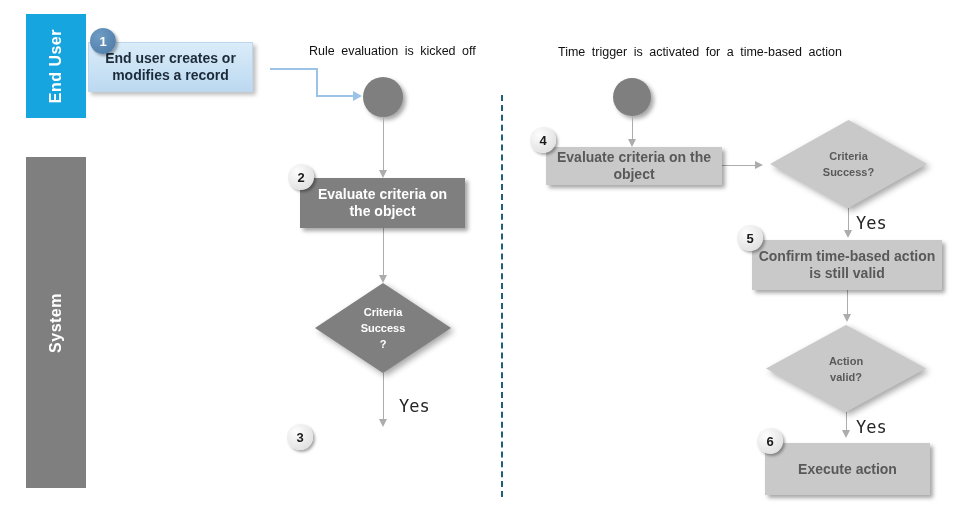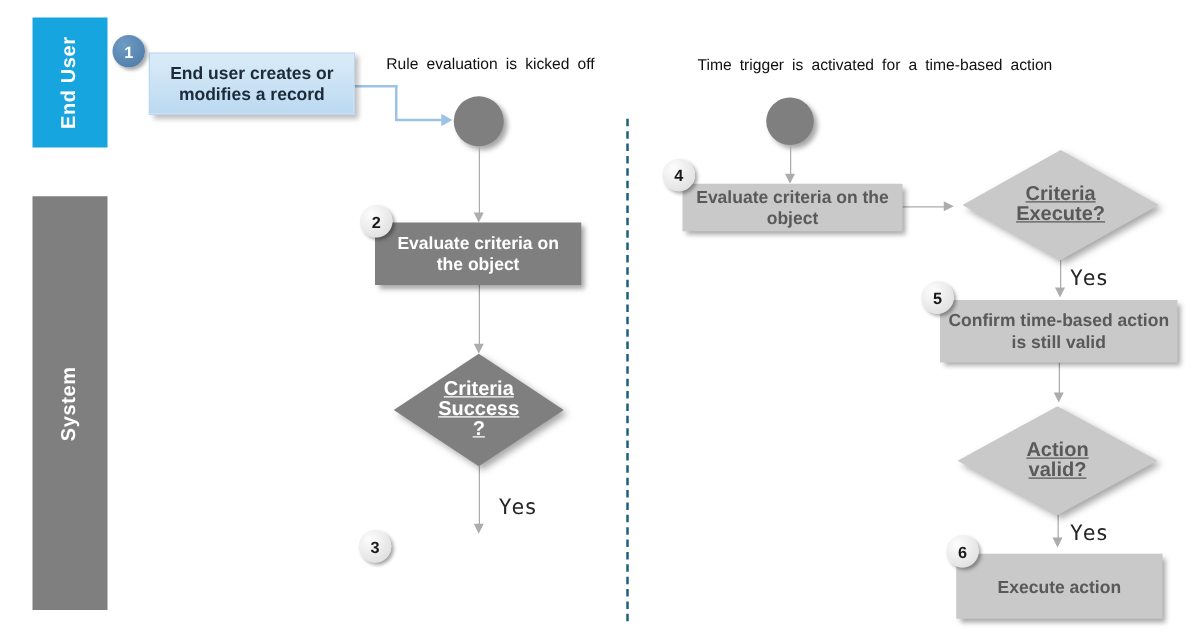--- a/index.html
+++ b/index.html
@@ -42,21 +42,21 @@
   .pbox-dark { background:#7F7F7F; color:#ffffff; }
   .pbox-light { background:#C9C9C9; color:#595959; }
   
   .startcircle { position:absolute; border-radius:50%; background:#7F7F7F; box-shadow:3px 3px 4px rgba(0,0,0,.35); }
   
   .diamond { position:absolute; filter:drop-shadow(3px 3px 3px rgba(0,0,0,.35)); z-index:3; }
   .diamond-shape {
     width:100%; height:100%;
     clip-path:polygon(50% 0, 100% 50%, 50% 100%, 0 50%);
     display:flex; flex-direction:column; justify-content:center;
-    text-align:center; font-weight:700; font-size:16px; line-height:16px;text-decoration:underline;
+    text-align:center; font-weight:700; font-size:11px; line-height:16px;
   }
   .diamond-dark .diamond-shape { background:#7F7F7F; color:#fff; }
   .diamond-light .diamond-shape { background:#C9C9C9; color:#595959; }
   
   .vline { position:absolute; width:1px; background:#ACACAC; }
   .hline { position:absolute; height:1px; background:#ACACAC; }
   .head-down { position:absolute; width:0; height:0; border-left:4.5px solid transparent; border-right:4.5px solid transparent; border-top:8px solid #ACACAC; }
   .head-right { position:absolute; width:0; height:0; border-top:4.5px solid transparent; border-bottom:4.5px solid transparent; border-left:8px solid #ACACAC; }
   .bhline { position:absolute; height:2px; background:#9CC3E6; }
   .bvline { position:absolute; width:2px; background:#9CC3E6; }
@@ -77,21 +77,21 @@
   <div class="lane lane-gray">
     <span class="lane-label">System</span>
   </div>
 
   <div class="flow-title title-left">Rule evaluation is kicked off</div>
   <div class="flow-title title-right">Time trigger is activated for a time-based action</div>
 
   <div class="divider"></div>
 
   <div class="badge badge-blue" style="left:90px; top:28px;">1</div>
-  <div class="pbox pbox-blue" style="left:119px; top:42px; width:165px; height:50px;">End user creates or modifies a record</div>
+  <div class="pbox pbox-blue" style="left:88px; top:42px; width:165px; height:50px;">End user creates or modifies a record</div>
 
   <div class="bhline" style="left:270px; top:68px; width:48px;"></div>
   <div class="bvline" style="left:316px; top:68px; height:28px;"></div>
   <div class="bhline" style="left:316px; top:95px; width:38px;"></div>
   <div class="bhead-right" style="left:353px; top:91px;"></div>
 
   <div class="startcircle" style="left:363px; top:77px; width:40px; height:40px;"></div>
 
   <div class="vline" style="left:383px; top:117px; height:54px;"></div>
   <div class="head-down" style="left:379px; top:170px;"></div>
@@ -123,21 +123,21 @@
 
   <div class="badge badge-gray" style="left:530px; top:127px;">4</div>
   <div class="pbox pbox-light" style="left:546px; top:147px; width:176px; height:38px;">Evaluate criteria on the object</div>
 
   <div class="hline" style="left:722px; top:165px; width:34px;"></div>
   <div class="head-right" style="left:755px; top:161px;"></div>
 
   <div class="diamond diamond-light" style="left:770px; top:120px; width:157px; height:88px;">
     <div class="diamond-shape">
       <div>Criteria</div>
-      <div>Execute?</div>
+      <div>Success?</div>
     </div>
   </div>
 
   <div class="vline" style="left:848px; top:208px; height:23px;"></div>
   <div class="head-down" style="left:844px; top:230px;"></div>
   <div class="yes-label" style="left:856px; top:213px;">Yes</div>
 
   <div class="badge badge-gray" style="left:737px; top:225px;">5</div>
   <div class="pbox pbox-light" style="left:752px; top:240px; width:190px; height:50px;">Confirm time-based action is still valid</div>
 

